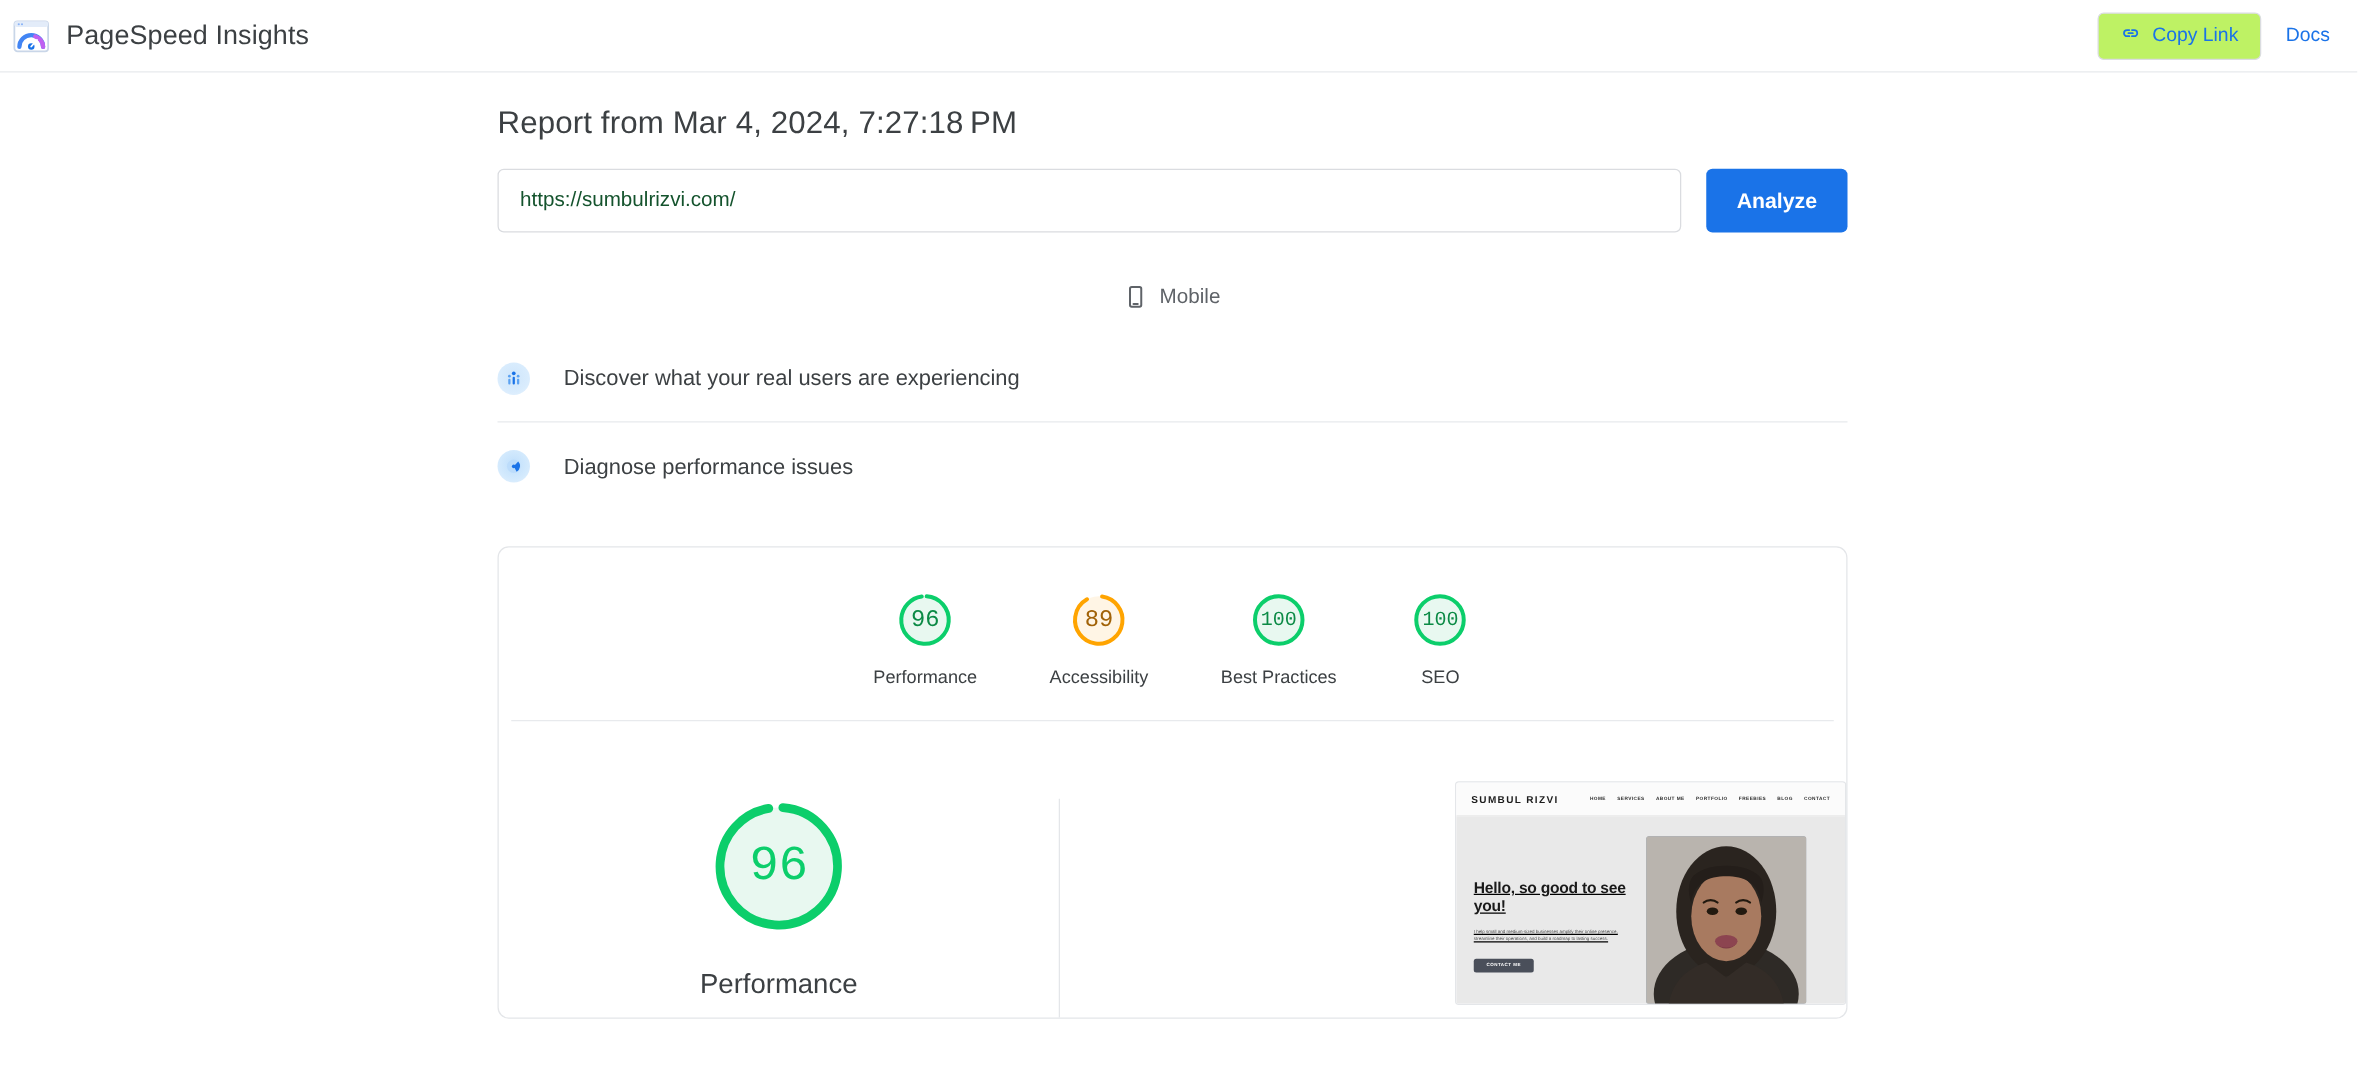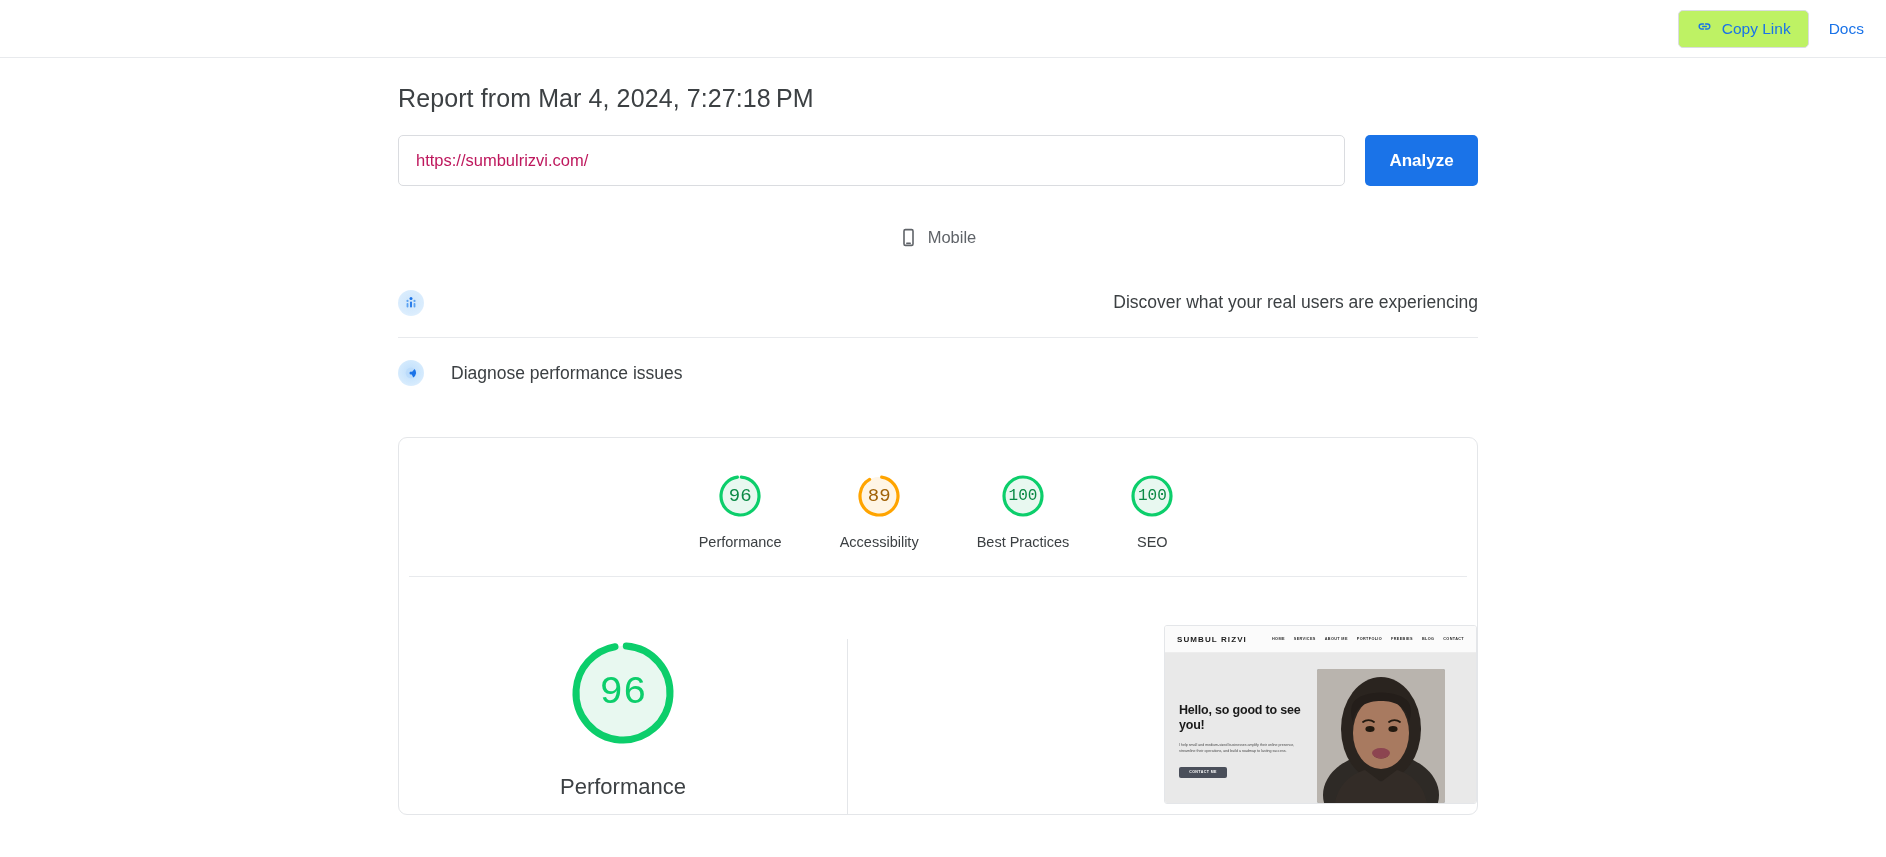--- a/index.html
+++ b/index.html
@@ -80,21 +80,21 @@
 
   
   .urlform { display: flex; align-items: stretch; gap: 20px; }
   .url-input {
     flex: 1;
     height: 51px;
     border: 1px solid #dadce0;
     border-radius: 5px;
     padding: 0 17px;
     font-size: 16.5px;
-    color: #be185d;
+    color: #14532d;
     font-family: "Liberation Sans", sans-serif;
     background: #fff;
     outline: none;
   }
   .analyze-btn {
     width: 113px;
     height: 51px;
     background: #1a73e8;
     color: #fff;
     border: none;
@@ -131,21 +131,21 @@
   .tab svg { display: block; }
 
   
   .section-row {
     display: flex;
     align-items: center;
     gap: 27px;
     height: 70px;
     cursor: pointer;
   }
-  .section-row.bordered { border-bottom: 1px solid #e8eaed; justify-content: space-between; }
+  .section-row.bordered { border-bottom: 1px solid #e8eaed; }
   .section-icon {
     width: 26px; height: 26px;
     flex: none;
     border-radius: 50%;
     display: flex; align-items: center; justify-content: center;
   }
   .section-icon.users  { background: radial-gradient(circle at 50% 45%, #cfe6fb 0%, #d9ecfd 60%, #e8f3fe 100%); }
   .section-icon.diag   { background: radial-gradient(circle at 50% 45%, #bfdffc 0%, #d4eafd 62%, #e8f3fe 100%); }
   .section-label {
     font-size: 17.5px;
@@ -265,21 +265,21 @@
     color: #2b2b2b;
     font-weight: 700;
     white-space: nowrap;
   }
   .thumb-hero {
     background: #e9e9e9;
     display: flex;
     padding: 16px 0 0 14px;
     height: 150px;
   }
-  .hero-copy { width: 128px; padding-top: 34px; }
+  .hero-copy { width: 128px; padding-top: 34px; text-decoration: underline; }
   .hero-title {
     font-size: 12.5px;
     line-height: 1.18;
     font-weight: 700;
     color: #1a1a1a;
     letter-spacing: -.2px;
   }
   .hero-sub {
     margin-top: 9px;
     font-size: 3.6px;
@@ -307,20 +307,35 @@
     overflow: hidden;
     background: #9aa0a6;
     position: relative;
   }
   .hero-photo svg { display:block; width:100%; height:100%; }
 </style>
 </head>
 <body>
 
 <div class="appbar">
+  <div class="brand">
+    <span class="brand-logo">
+      <svg viewBox="0 0 30 30" width="30" height="30" aria-hidden="true">
+        <rect x="1.5" y="3" width="27" height="24" rx="2.5" fill="#ffffff" stroke="#c9d6e8" stroke-width="1.4"></rect>
+        <rect x="1.5" y="3" width="27" height="4.5" rx="2.2" fill="#e3ecf9"></rect>
+        <circle cx="5" cy="5.4" r="0.85" fill="#8ab4f8"></circle>
+        <circle cx="7.6" cy="5.4" r="0.85" fill="#8ab4f8"></circle>
+        <path d="M5.5 23.5a9.5 9.5 0 0 1 19 0" fill="none" stroke="#4285f4" stroke-width="3.4" stroke-linecap="round"></path>
+        <path d="M18.2 15.2a9.5 9.5 0 0 1 6.3 8.3" fill="none" stroke="#c061f0" stroke-width="3.4" stroke-linecap="round"></path>
+        <circle cx="15" cy="23.2" r="2.6" fill="#1a73e8"></circle>
+        <path d="M15 23.2l4.6-5.2" stroke="#ffffff" stroke-width="1.5" stroke-linecap="round"></path>
+      </svg>
+    </span>
+    <span class="brand-title">PageSpeed Insights</span>
+  </div>
 
   <div class="appbar-right">
     <button class="copy-link-btn">
       <span>
         <svg width="17" height="17" viewBox="0 0 24 24" fill="none" stroke="#1a73e8" stroke-width="2" stroke-linecap="round">
           <path d="M9.5 12h5"></path>
           <path d="M10.5 8.5H8a3.5 3.5 0 0 0 0 7h2.5"></path>
           <path d="M13.5 8.5H16a3.5 3.5 0 0 1 0 7h-2.5"></path>
         </svg>
       </span>

